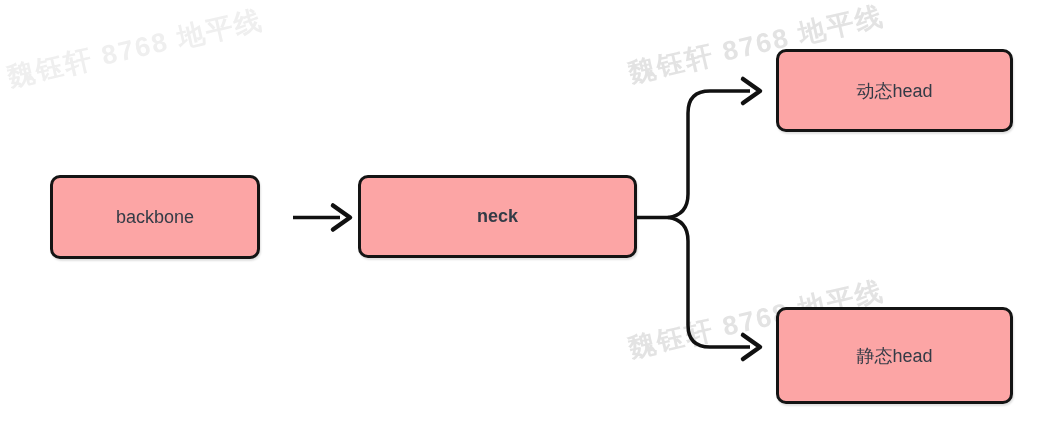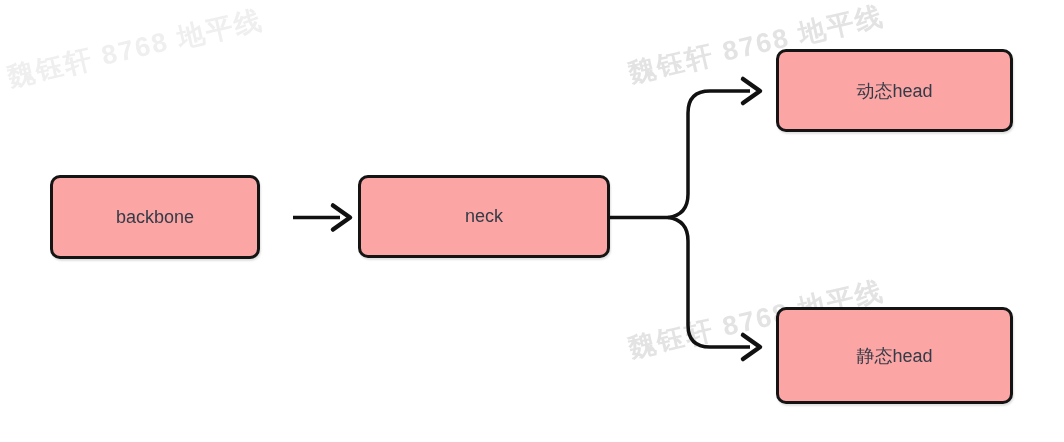--- a/index.html
+++ b/index.html
@@ -43,21 +43,21 @@
     border-radius: 10px;
     display: flex;
     align-items: center;
     justify-content: center;
     font-size: 18px;
     color: #333b46;
     box-shadow: 1px 2px 2px rgba(0,0,0,0.12);
     z-index: 3;
   }
   .node-backbone     { left: 50px;  top: 175px; width: 210px; height: 84px; }
-  .node-neck         { left: 358px; top: 175px; width: 252px; height: 83px; }
+  .node-neck         { left: 358px; top: 175px; width: 279px; height: 83px; font-weight: bold; }
   .node-dynamic-head { left: 776px; top: 49px;  width: 237px; height: 83px; }
   .node-static-head  { left: 776px; top: 307px; width: 237px; height: 97px; justify-content: center; }
 </style>
 </head>
 <body>
 
 <div class="canvas">
 
   <div class="watermark wm1">魏钰轩 8768 地平线</div>
   <div class="watermark wm2">魏钰轩 8768 地平线</div>

